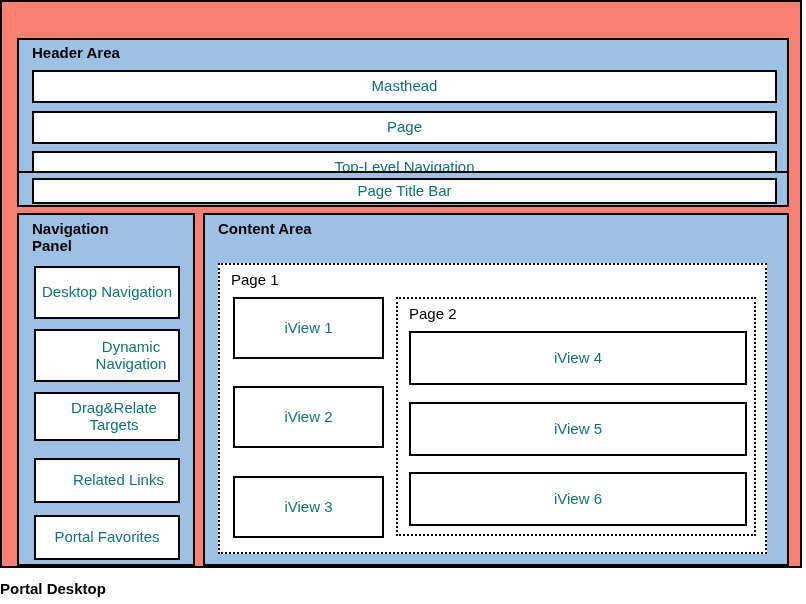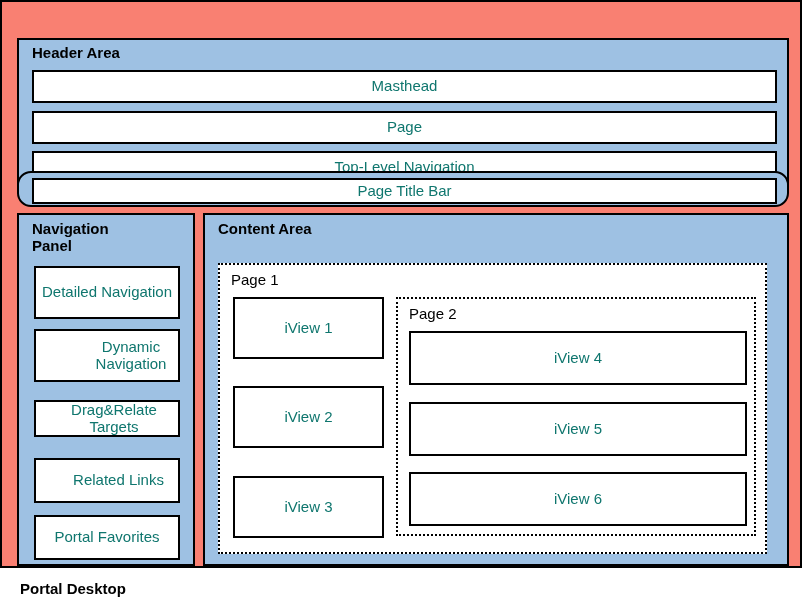--- a/index.html
+++ b/index.html
@@ -69,39 +69,38 @@
   #row-masthead  { left: 13px; top: 30px;  width: 745px; height: 33px; }
   #row-tools     { left: 13px; top: 71px;  width: 745px; height: 33px; }
   #row-toplevel  { left: 13px; top: 111px; width: 745px; height: 33px; }
 
   
   #pagetitle-region {
     left: 15px;
     top: 169px;
     width: 772px;
     height: 36px;
-    border-radius: 14px;
   }
   #row-pagetitle { left: 13px; top: 5px; width: 745px; height: 26px; }
 
   
   #nav-region {
     left: 15px;
     top: 211px;
     width: 178px;
     height: 353px;
   }
   #nav-region .region-label { left: 13px; top: 6px; }
   .nav-box {
     left: 15px;
     width: 146px;
   }
   #nav-box-0 { top: 51px;  height: 53px; }
   #nav-box-1 { top: 114px; height: 53px; padding-left: 48px; }
-  #nav-box-2 { top: 185px; height: 37px; padding-left: 14px; }
+  #nav-box-2 { top: 177px; height: 49px; padding-left: 14px; }
   #nav-box-3 { top: 243px; height: 45px; padding-left: 23px; }
   #nav-box-4 { top: 300px; height: 45px; }
 
   
   #content-region {
     left: 201px;
     top: 211px;
     width: 586px;
     height: 353px;
   }
@@ -150,21 +149,21 @@
     left: 11px;
     width: 338px;
   }
   #iv-4 { top: 32px;  height: 54px; }
   #iv-5 { top: 103px; height: 54px; }
   #iv-6 { top: 173px; height: 54px; }
 
   
   #desktop-caption {
     position: absolute;
-    left: 20px;
+    left: 0;
     top: 580px;
     font-size: 15px;
     font-weight: bold;
     color: #000000;
   }
 </style>
 </head>
 <body>
 
 <div id="desktop-frame">
@@ -176,21 +175,21 @@
     <div class="wbox" id="row-toplevel">Top-Level Navigation</div>
   </div>
 
   <div class="region" id="pagetitle-region">
     <div class="wbox" id="row-pagetitle">Page Title Bar</div>
   </div>
 
   <div class="region" id="nav-region">
     <div class="region-label">Navigation
 Panel</div>
-    <div class="wbox nav-box" id="nav-box-0">Detailed Navigation</div>
+    <div class="wbox nav-box" id="nav-box-0">Desktop Navigation</div>
     <div class="wbox nav-box" id="nav-box-1">Dynamic Navigation</div>
     <div class="wbox nav-box" id="nav-box-2">Drag&amp;Relate Targets</div>
     <div class="wbox nav-box" id="nav-box-3">Related Links</div>
     <div class="wbox nav-box" id="nav-box-4">Portal Favorites</div>
   </div>
 
   <div class="region" id="content-region">
     <div class="region-label">Content Area</div>
 
     <div id="page1">

